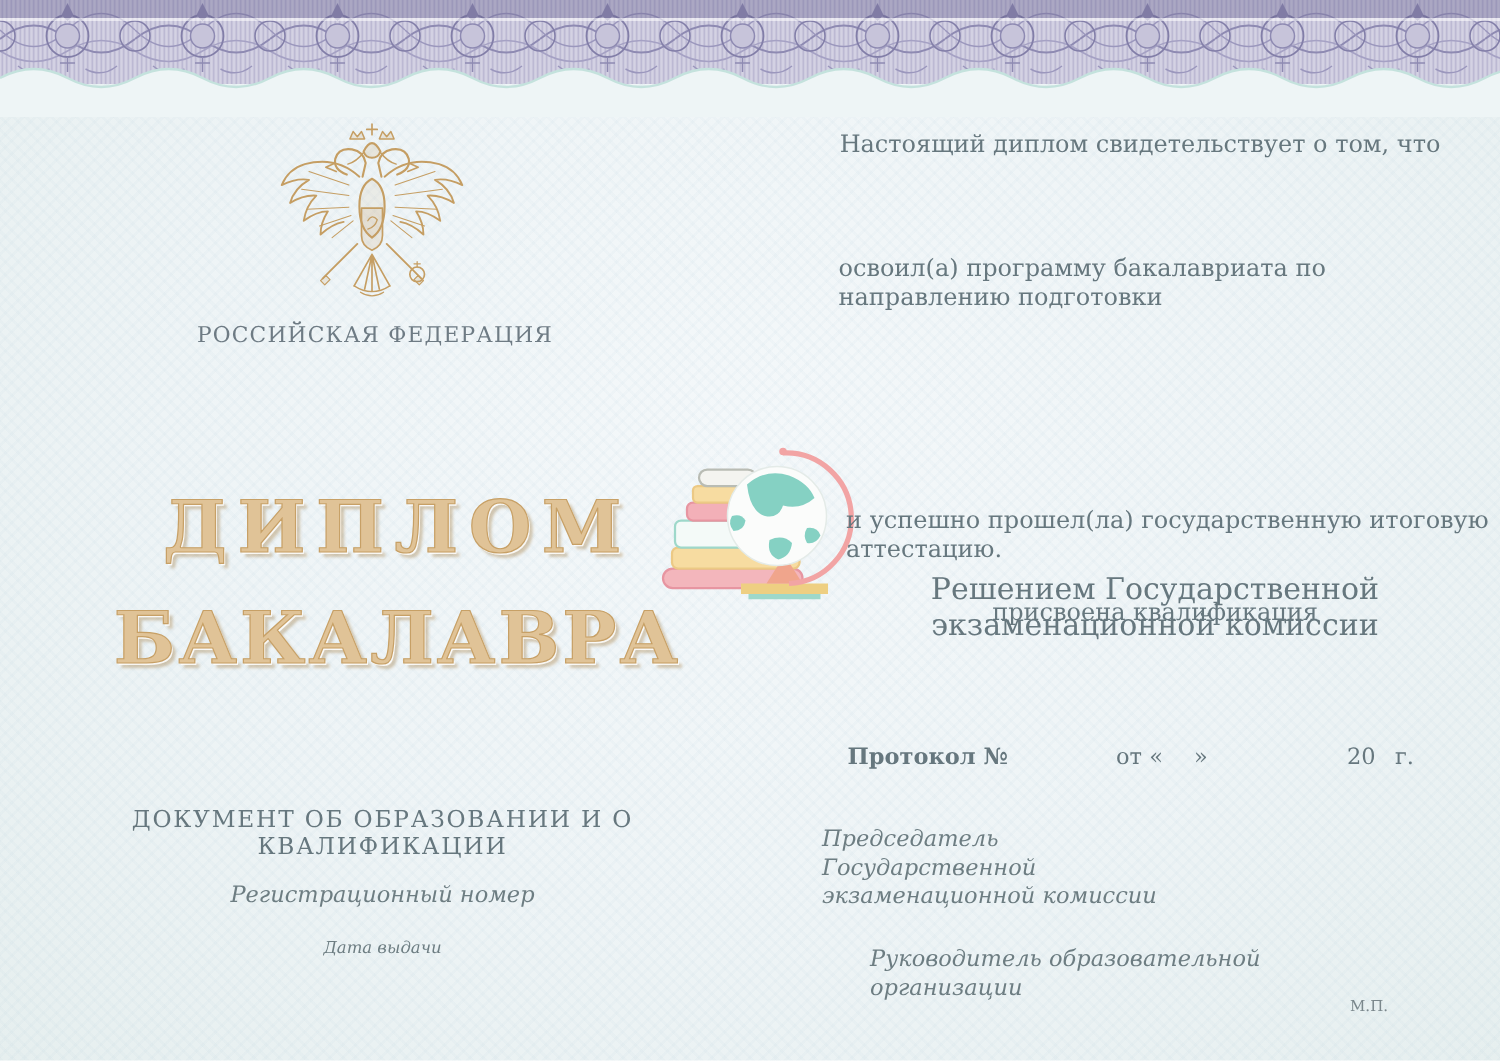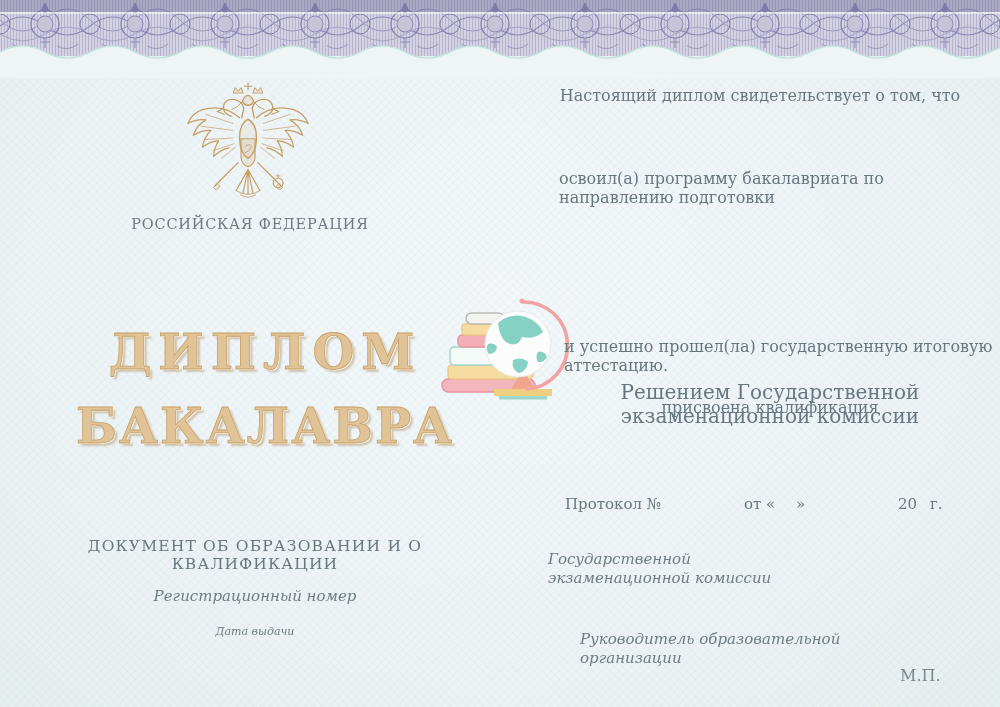--- a/index.html
+++ b/index.html
@@ -37,25 +37,25 @@
   .reg-label   { left:40px; top:587px; width:430px; font-size:15px; text-align:center; }
   .date-label  { left:40px; top:625px; width:430px; font-size:11px; text-align:center; }
 
   .r-line1 { left:545px; top:86px;  width:430px; font-size:16px; text-align:center; }
   .r-line2 { left:559px; top:169px; font-size:16px; }
   .r-line3 { left:564px; top:337px; font-size:16px; }
   .r-line4 { left:545px; top:380px; width:450px; font-size:20px; text-align:center; }
   .r-line5 { left:545px; top:398px; width:450px; font-size:16px; text-align:center; }
 
   .proto { top:495px; font-size:15px; }
-  .p1 { left:565px; } .p2 { left:744px; } .p3 { left:796px; } .p4 { left:898px; } .p5 { left:930px; }
+  .p1 { left:565px;font-weight:bold; } .p2 { left:744px; } .p3 { left:796px; } .p4 { left:898px; } .p5 { left:930px; }
 
   .chair { left:548px; top:550px; font-size:15px; line-height:19px; }
   .head  { left:548px; top:630px; font-size:15px; line-height:19px;margin-left:32px; }
-  .seal  { left:900px; top:666px; font-size:16px; color:#7a878c; }
+  .seal  { left:900px; top:666px; font-size:10px; color:#7a878c; }
 
   .emblem { position:absolute; left:178px; top:80px; }
   .illus  { position:absolute; left:438px; top:292px; }
 </style>
 </head>
 <body>
 
 <div class="page">
 
   <div class="border-top">
@@ -154,20 +154,21 @@
   <div class="t r-line4">Решением Государственной экзаменационной комиссии</div>
   <div class="t r-line5">присвоена квалификация</div>
 
   <div class="t proto p1">Протокол №</div>
   <div class="t proto p2">от «</div>
   <div class="t proto p3">»</div>
   <div class="t proto p4">20</div>
   <div class="t proto p5">г.</div>
 
   <div class="t it chair">
+    <div>Председатель</div>
     <div>Государственной</div>
     <div>экзаменационной комиссии</div>
   </div>
 
   <div class="t it head">
     <div>Руководитель образовательной</div>
     <div>организации</div>
   </div>
 
   <div class="t seal">М.П.</div>

